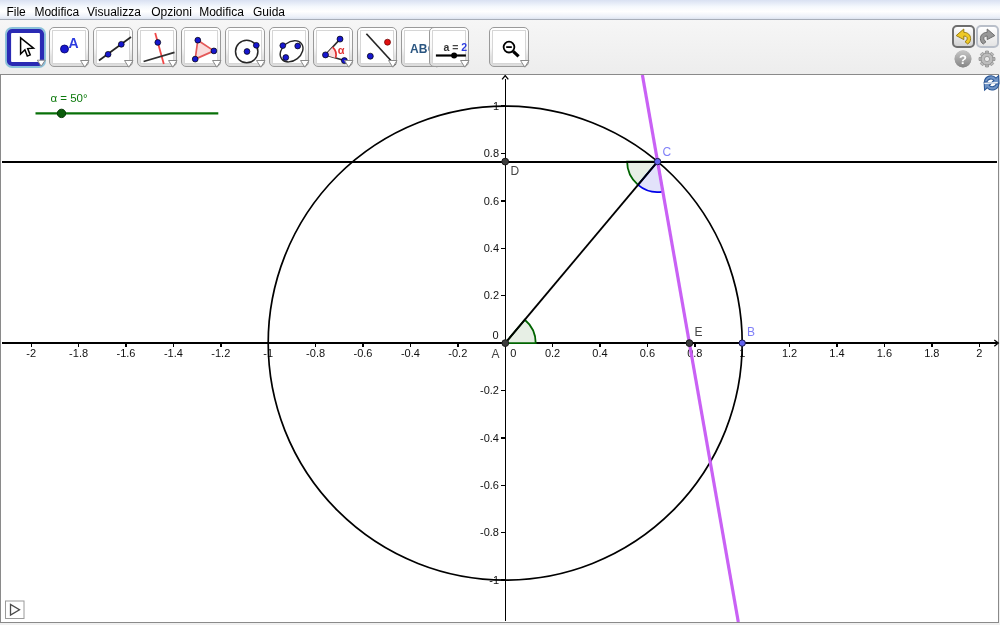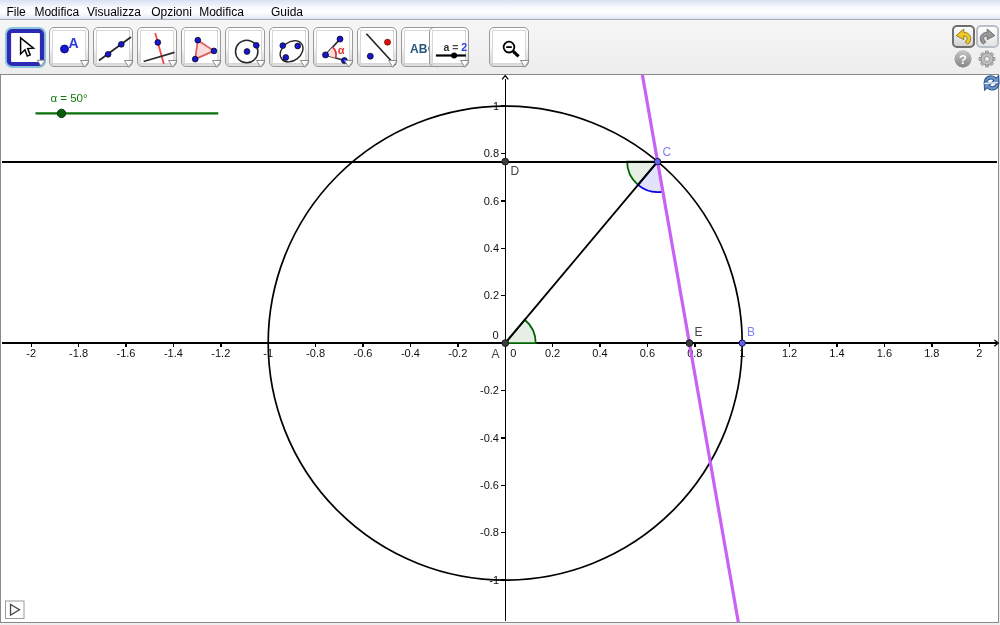--- a/index.html
+++ b/index.html
@@ -19,21 +19,21 @@
   border:1px solid #8a8a8a;}
 </style>
 </head>
 <body>
 <div id="menubar">
   <span style="left:6.4px">File</span>
   <span style="left:34.4px">Modifica</span>
   <span style="left:87px">Visualizza</span>
   <span style="left:151.2px">Opzioni</span>
   <span style="left:199.2px">Modifica</span>
-  <span style="left:271px">Guida</span>
+  <span style="left:253px">Guida</span>
 </div>
 <div id="toolbar">
 <svg style="position:absolute;left:5px;top:7px" width="41" height="41" viewBox="0 0 41 41">
       <rect x="1" y="1" width="39" height="39" rx="6" fill="none" stroke="#8cc2da" stroke-width="2"></rect>
       <rect x="4" y="4" width="33" height="33" rx="3" fill="#ffffff" stroke="#2a2ab4" stroke-width="4.2"></rect>
       <path d="M15.6,10.8 L15.6,27 L19.9,22.8 L22.3,29.1 L25.2,27.9 L22.7,21.6 L28.5,21.2 Z" fill="#ffffff" stroke="#000000" stroke-width="1.5" stroke-linejoin="miter"></path>
       <polygon points="32.3,33.2 40.2,33.2 36.2,39.2" fill="#ffffff" stroke="#8a8a8a" stroke-width="1"></polygon>
     </svg>
 <div class="tb" id="btn2" style="left:49px">
       <div class="tbi"></div>

